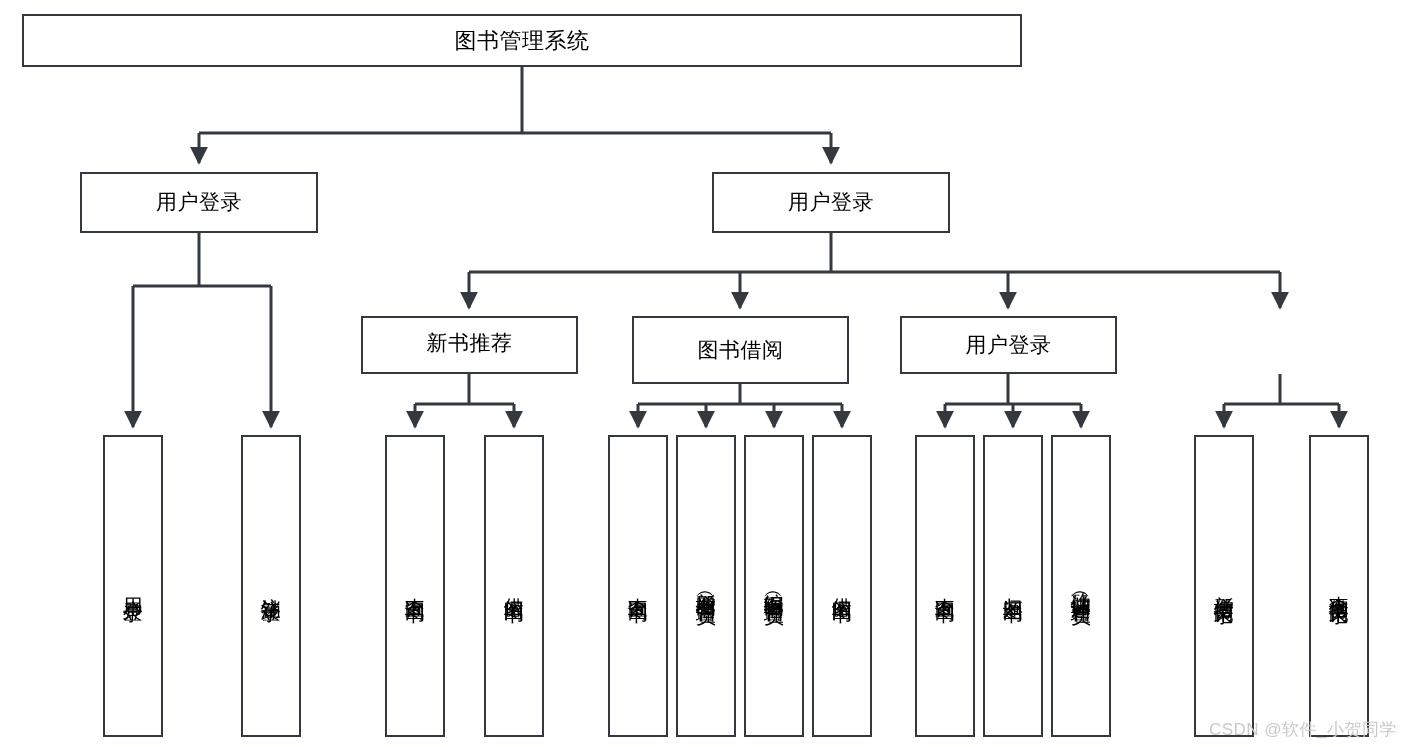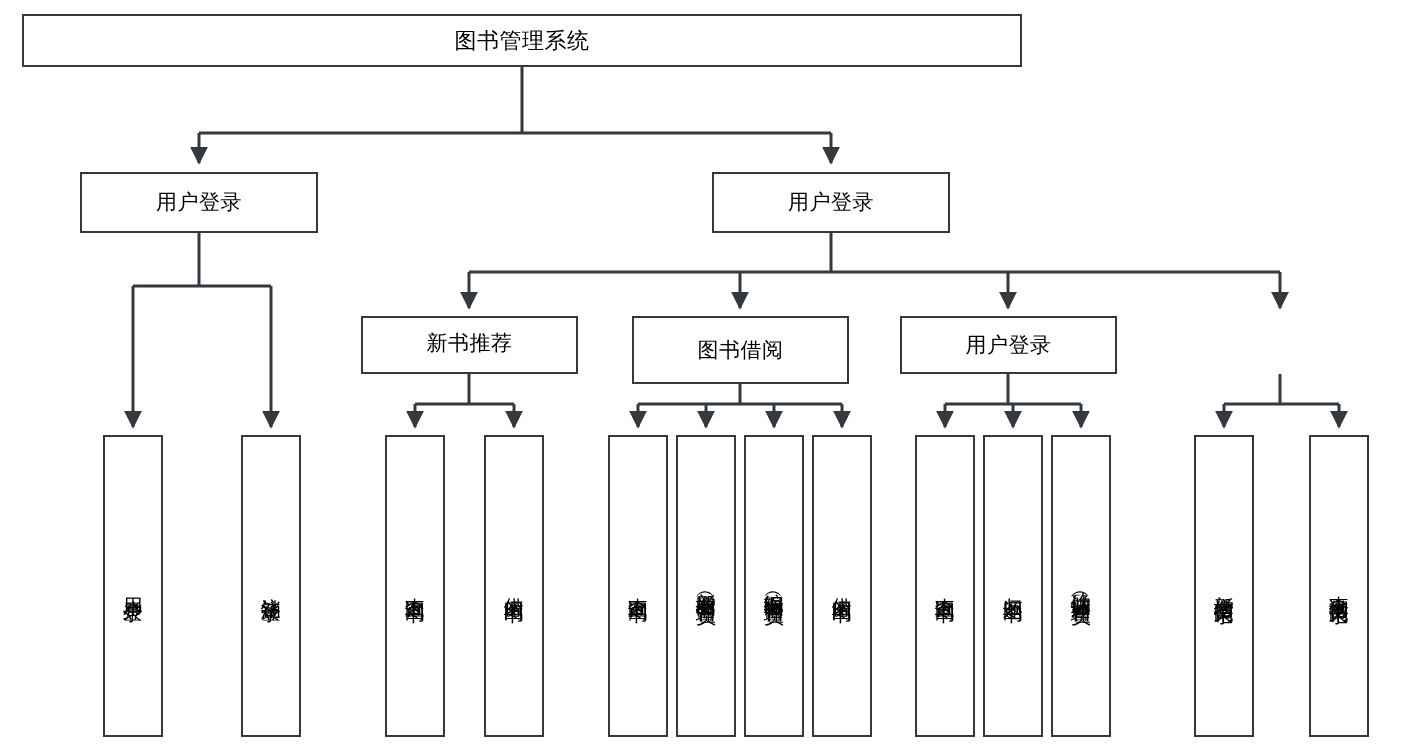--- a/index.html
+++ b/index.html
@@ -202,14 +202,15 @@
   </div>
 
   <div class="node vert" style="left:1194px; top:435px; width:60px; height:302px;">
     <span class="node-label">新增借阅记录</span>
   </div>
 
   <div class="node vert" style="left:1309px; top:435px; width:60px; height:302px;">
     <span class="node-label">查询借阅记录</span>
   </div>
 
+  <div class="watermark">CSDN @软件_小贺同学</div>
 
 </div>
 
 </body></html>

